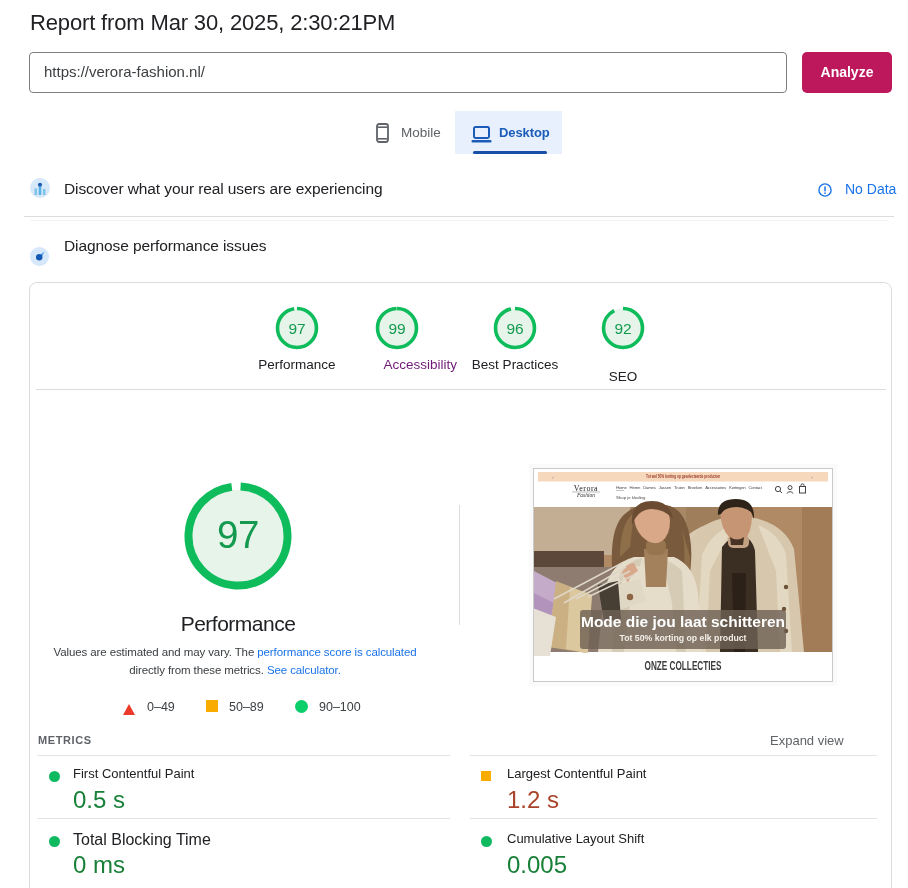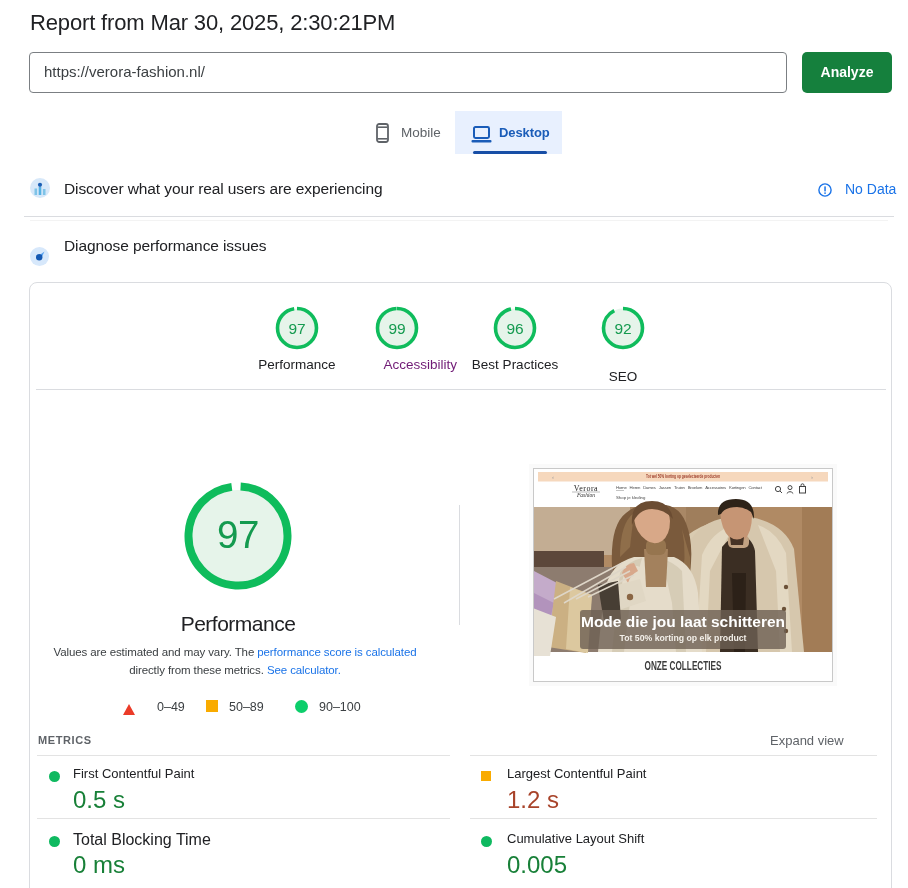--- a/index.html
+++ b/index.html
@@ -9,21 +9,21 @@
 </style>
 </head>
 <body>
 
 <div class="abs" style="left:30px; top:10px; font-size:22px; letter-spacing:-0.15px; color:#202124;">Report from Mar 30, 2025, 2:30:21PM</div>
 
 <div class="abs" style="left:29px; top:52px; width:758px; height:41px; border:1px solid #7b7f83; border-radius:4px; background:#fff;">
   <div style="margin:10px 0 0 14px; font-size:15px; color:#3c4043;">https://verora-fashion.nl/</div>
 </div>
 
-<div class="abs" style="left:802px; top:52px; width:90px; height:41px; background:#15803d; border-radius:5px; color:#fff; font-size:14px; font-weight:bold; text-align:center; line-height:41px;">Analyze</div>
+<div class="abs" style="left:802px; top:52px; width:90px; height:41px; background:#be185d; border-radius:5px; color:#fff; font-size:14px; font-weight:bold; text-align:center; line-height:41px;">Analyze</div>
 
 <div class="abs" style="left:376px; top:123px; width:13px; height:20px;">
   <svg width="13" height="20" viewBox="0 0 13 20">
     <rect x="1" y="1" width="11" height="18" rx="2.2" fill="none" stroke="#5f6368" stroke-width="1.8"></rect>
     <line x1="1.5" y1="4.2" x2="11.5" y2="4.2" stroke="#5f6368" stroke-width="1.6"></line>
     <line x1="1.5" y1="15.8" x2="11.5" y2="15.8" stroke="#5f6368" stroke-width="1.6"></line>
   </svg>
 </div>
 <div class="abs" style="left:401px; top:125px; font-size:13.5px; color:#5f6368;">Mobile</div>
 <div class="abs" style="left:455px; top:111px; width:107px; height:43px; background:#e8f0fe;"></div>
@@ -112,21 +112,21 @@
   </svg>
 </div>
 <div class="abs" style="left:98px; top:612px; width:280px; text-align:center; font-size:21px; letter-spacing:-0.5px; color:#202124;">Performance</div>
 <div class="abs" style="left:25px; top:643px; width:420px; text-align:center; font-size:11.5px; letter-spacing:-0.1px; line-height:18px; color:#3c4043;">Values are estimated and may vary. The <span style="color:#1a73e8;">performance score is calculated</span><br>directly from these metrics. <span style="color:#1a73e8;">See calculator.</span></div>
 
 <div class="abs" style="left:123px; top:701px; width:12px; height:11px;">
   <svg width="12" height="11" viewBox="0 0 12 11">
       <path d="M6 0 L12 11 L0 11 Z" fill="#eb3b28"></path>
     </svg>
 </div>
-<div class="abs" style="left:147px; top:700px; font-size:12.5px; color:#3c4043;margin-left:10px;">0–49</div>
+<div class="abs" style="left:147px; top:700px; font-size:12.5px; color:#3c4043;">0–49</div>
 <div class="abs" style="left:206px; top:700px; width:12px; height:12px; background:#f9ab00;"></div>
 <div class="abs" style="left:229px; top:700px; font-size:12.5px; color:#3c4043;">50–89</div>
 <div class="abs" style="left:295px; top:700px; width:13px; height:13px; background:#0cce6b; border-radius:50%;"></div>
 <div class="abs" style="left:319px; top:700px; font-size:12.5px; color:#3c4043;">90–100</div>
 
 <div class="abs" style="left:459px; top:505px; width:1px; height:120px; background:#dadce0;"></div>
 
 <div id="thumb" class="abs" style="left:533px; top:468px; width:300px; height:214px; border:1px solid #c9c9c9; background:#fff; box-shadow:0 0 0 4px rgba(0,0,0,0.02);">
 <svg width="298" height="212" viewBox="0 0 298 212" font-family="Liberation Sans">
   <rect x="0" y="0" width="298" height="212" fill="#ffffff"></rect>

